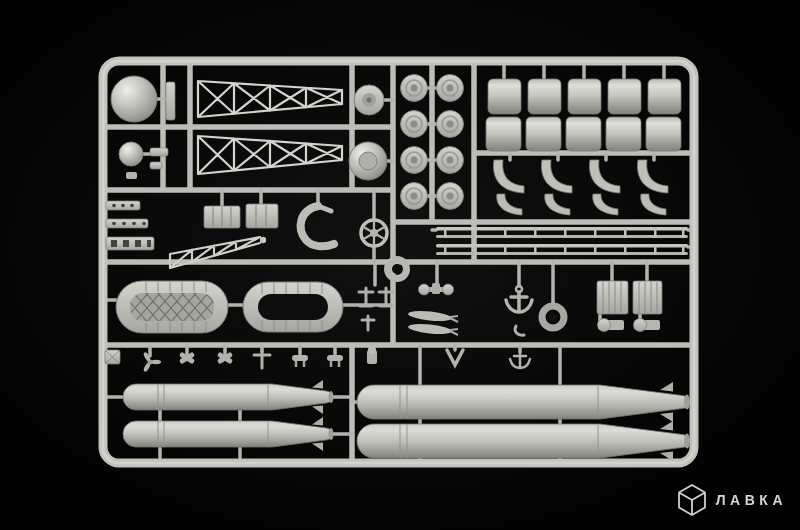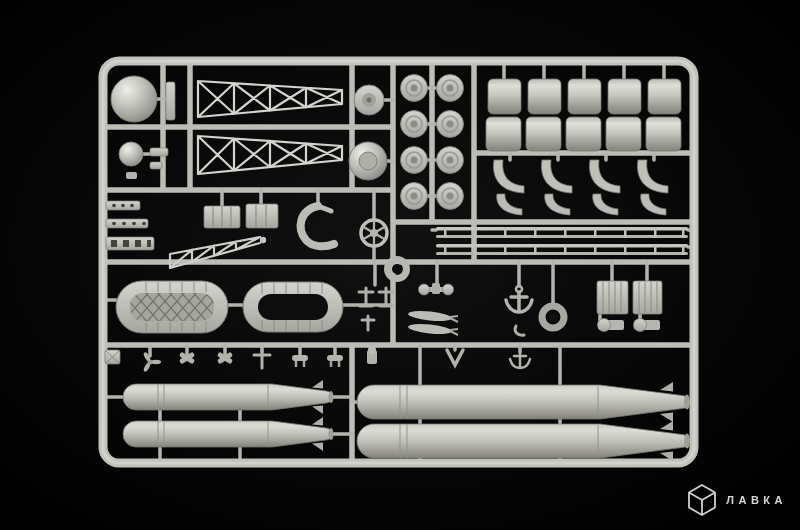--- a/index.html
+++ b/index.html
@@ -2,21 +2,21 @@
 <html><head>
 <meta charset="utf-8">
 <style>
   html,body{margin:0;padding:0;background:#000;}
   .scene{position:relative;width:800px;height:530px;background:#000;overflow:hidden;
          font-family:"Liberation Sans",sans-serif;}
   .scene > svg{display:block;}
   .watermark{position:absolute;right:13px;bottom:13px;display:flex;align-items:center;gap:9px;color:#d6d6d6;}
   .wm-text{display:flex;flex-direction:column;align-items:center;line-height:1.3;font-weight:bold;}
   .wm-line1{font-size:14.5px;letter-spacing:1.4px;}
-  .wm-line2{font-size:11px;letter-spacing:4.5px;}
+  .wm-line2{font-size:14px;letter-spacing:4.5px;}
 </style>
 </head>
 <body>
 
 <div class="scene">
 <svg width="800" height="530" viewBox="0 0 800 530">
   <defs>
     <radialGradient id="bgGrad" cx="48%" cy="46%" r="70%">
       <stop offset="0%" stop-color="#111111"></stop>
       <stop offset="55%" stop-color="#070707"></stop>

